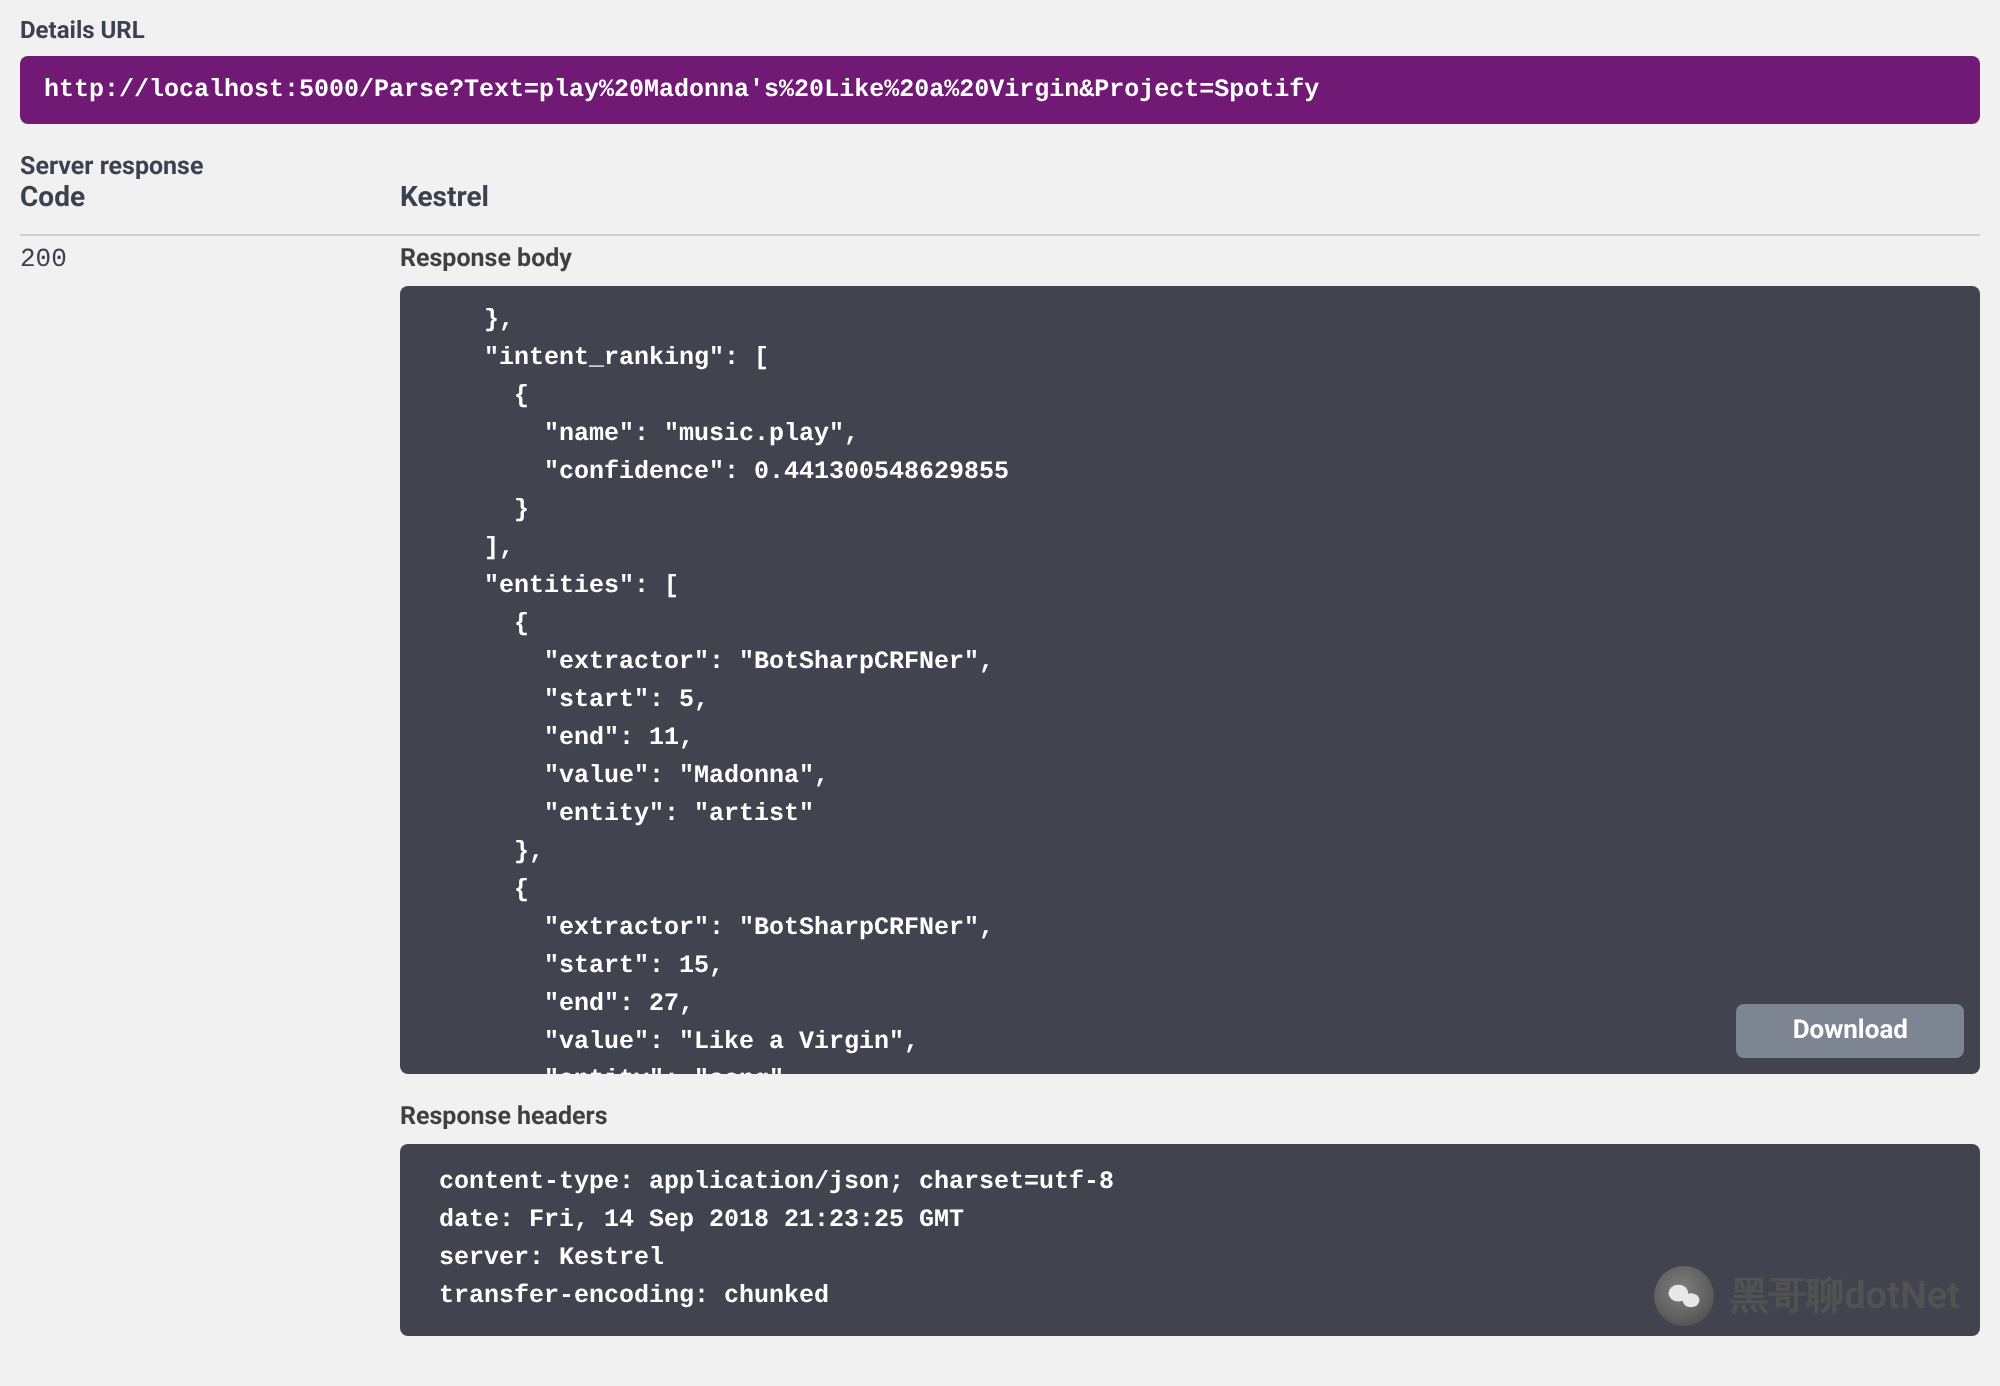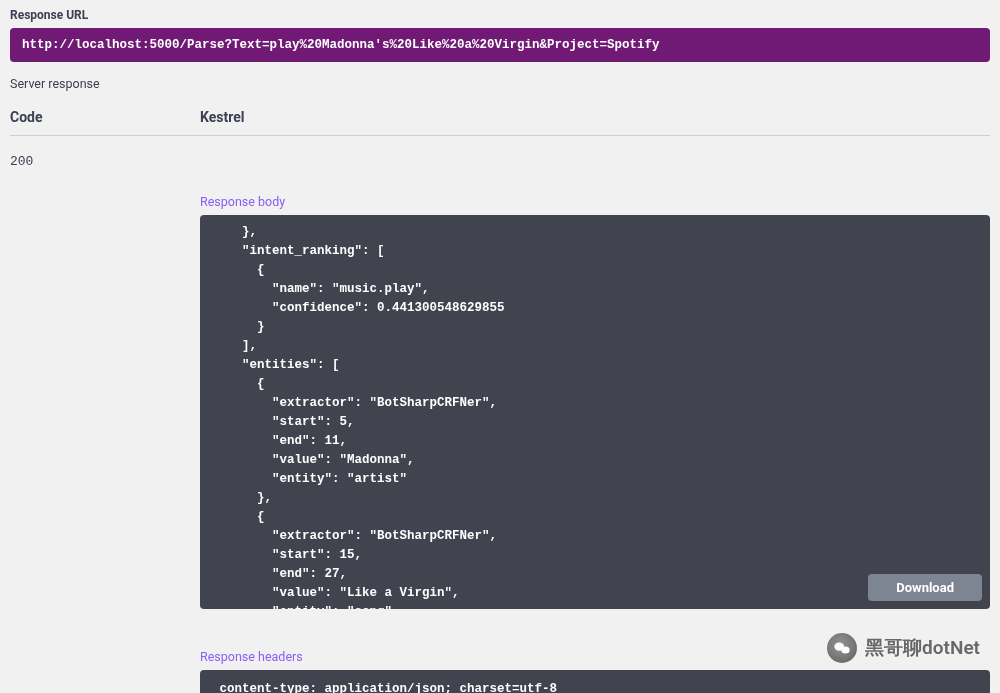--- a/index.html
+++ b/index.html
@@ -25,48 +25,46 @@
     color: #fff;
     padding: 10px 12px;
     border-radius: 4px;
     font-family: "Courier New", Consolas, monospace;
     font-size: 12.5px;
     font-weight: 600;
     margin-bottom: 14px;
     word-break: break-all;
   }
   .server-response-label {
-    font-weight: 400;
+    font-weight: 700;
     font-size: 12.5px;
     color: #3b4151;
-    margin-bottom: 18px;
   }
   .table-header {
     display: flex;
     border-bottom: 1px solid #cfcfcf;
     padding-bottom: 10px;
-    margin-bottom: 18px;
+    margin-bottom: 4px;
   }
   .col-code { width: 190px; font-weight: 700; font-size: 14px; color: #3b4151; }
   .col-details { flex: 1; font-weight: 700; font-size: 14px; color: #3b4151; }
   .response-row { display: flex; }
   .code-value {
     width: 190px;
     font-family: "Courier New", Consolas, monospace;
     font-size: 13px;
     color: #3b4151;
     padding-top: 0;
   }
   .details-col { flex: 1; position: relative; }
   .sub-label {
-    font-weight: 400;
+    font-weight: 700;
     font-size: 12.5px;
-    color: #8b5cf6;
+    color: #404040;
     margin-bottom: 6px;
-    margin-top: 40px;
   }
   .code-block-wrapper {
     position: relative;
     margin-bottom: 14px;
   }
   .code-block {
     background: #41444e;
     color: #fff;
     border-radius: 4px;
     font-family: "Courier New", Consolas, monospace;
@@ -119,21 +117,21 @@
     display: flex;
     align-items: center;
     justify-content: center;
   }
   .wm-icon svg { width: 18px; height: 14px; }
 </style>
 </head>
 <body>
 
 <div class="container">
-  <div class="section-label">Response URL</div>
+  <div class="section-label">Details URL</div>
   <div class="url-box">http://localhost:5000/Parse?Text=play%20Madonna's%20Like%20a%20Virgin&amp;Project=Spotify</div>
 
   <div class="server-response-label">Server response</div>
 
   <div class="table-header">
     <div class="col-code">Code</div>
     <div class="col-details">Kestrel</div>
   </div>
 
   <div class="response-row">

